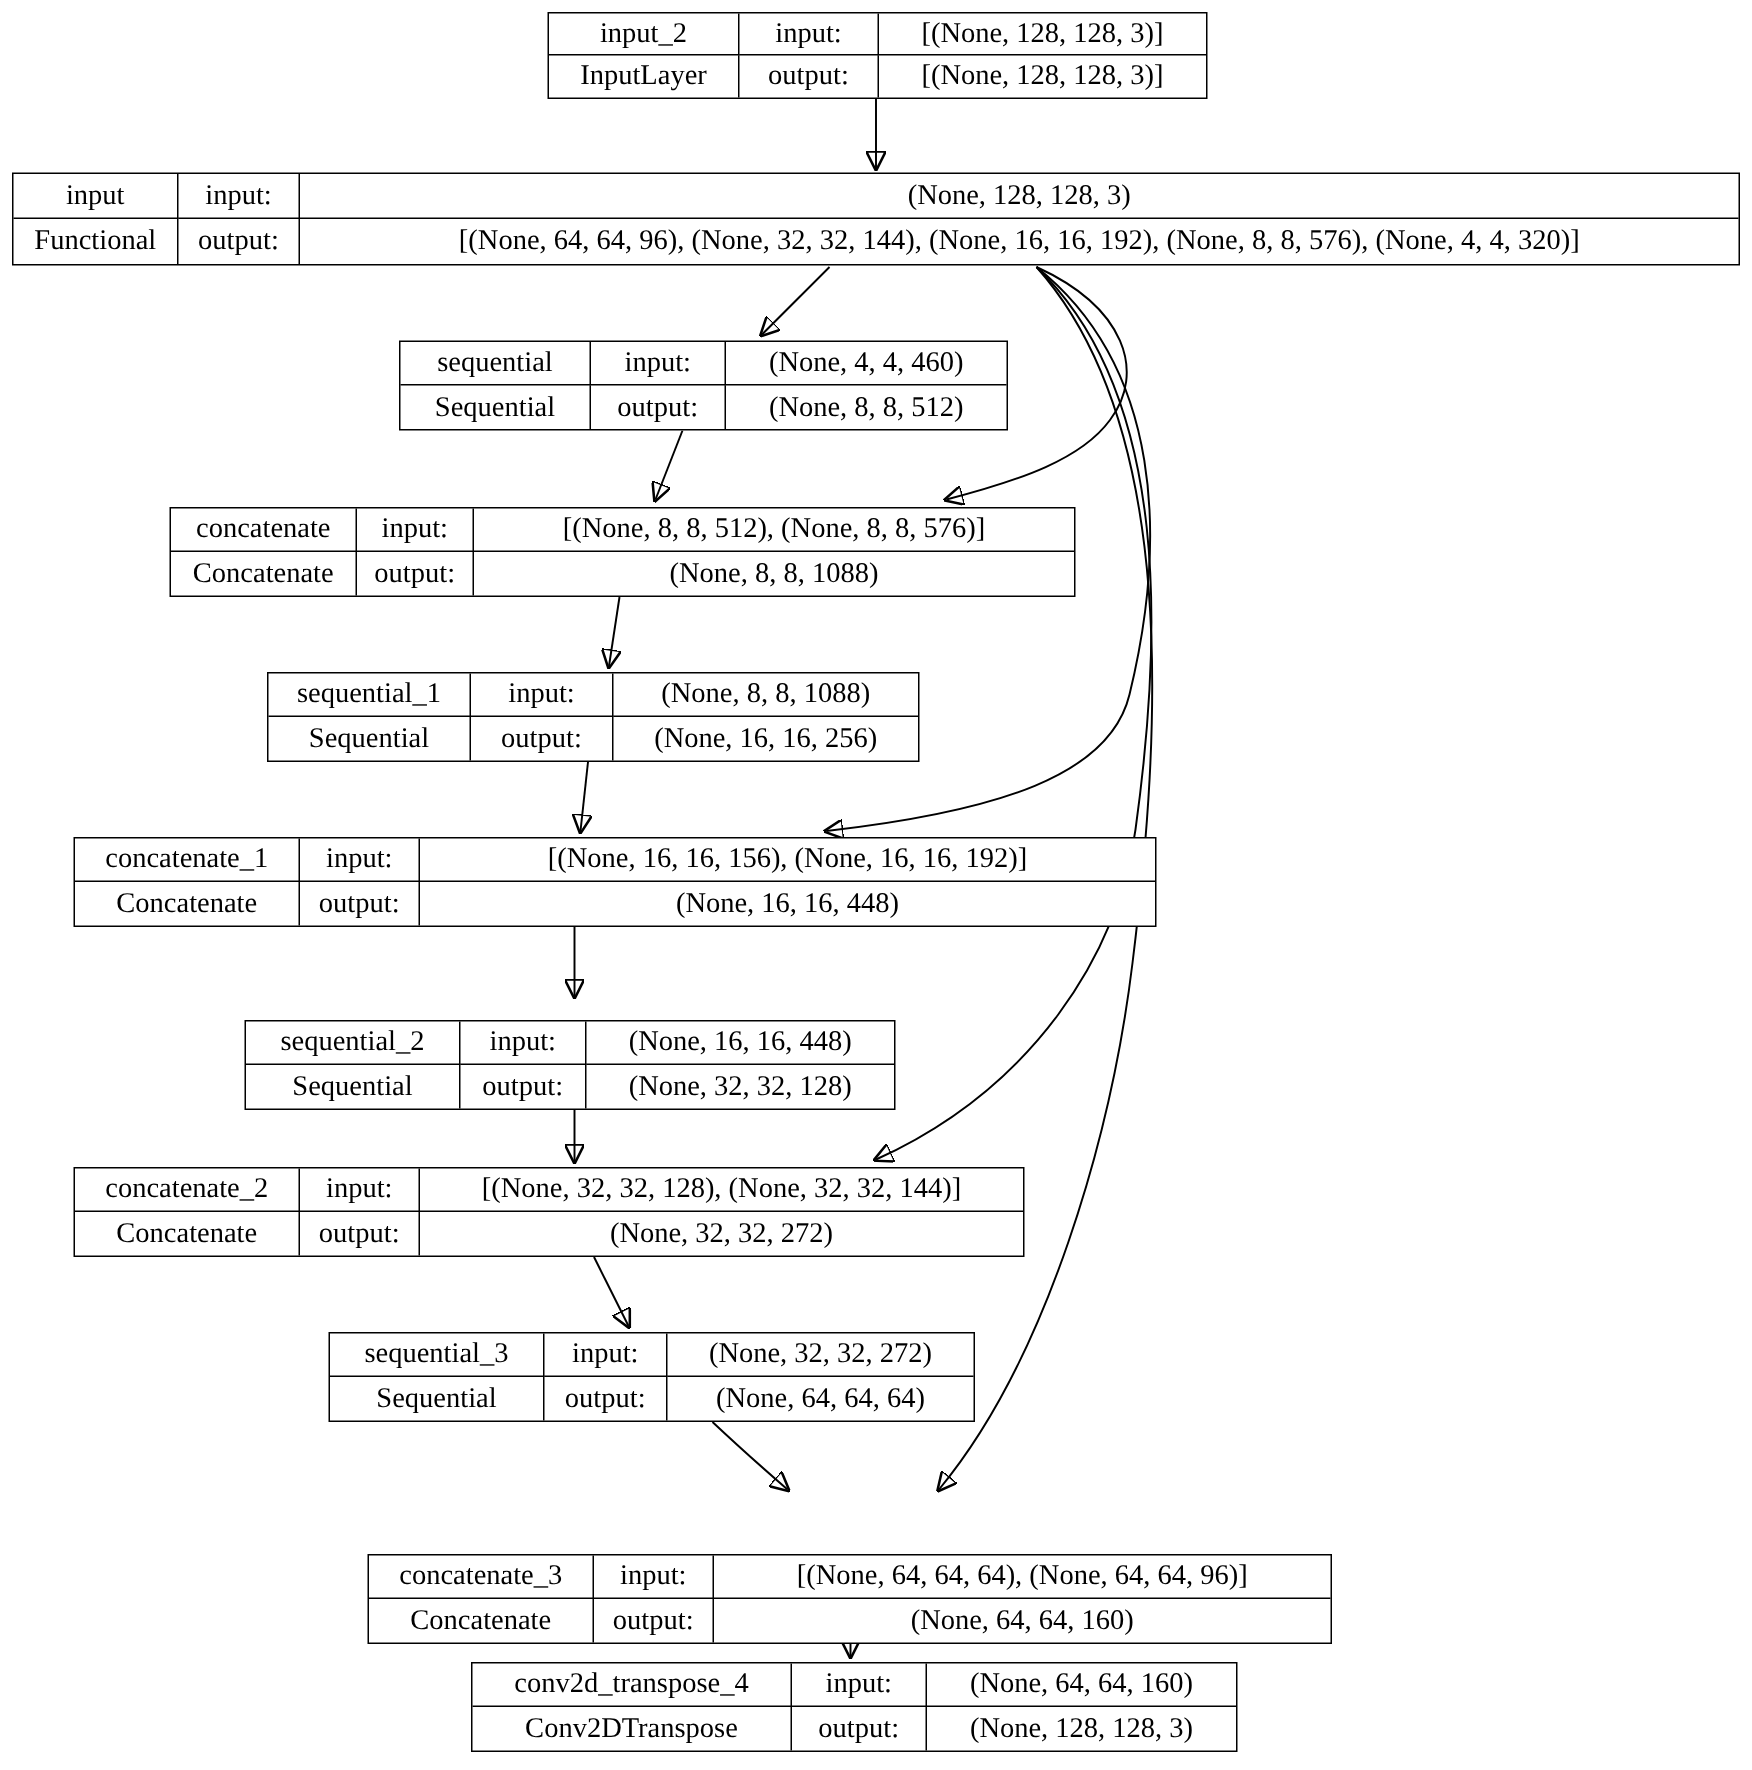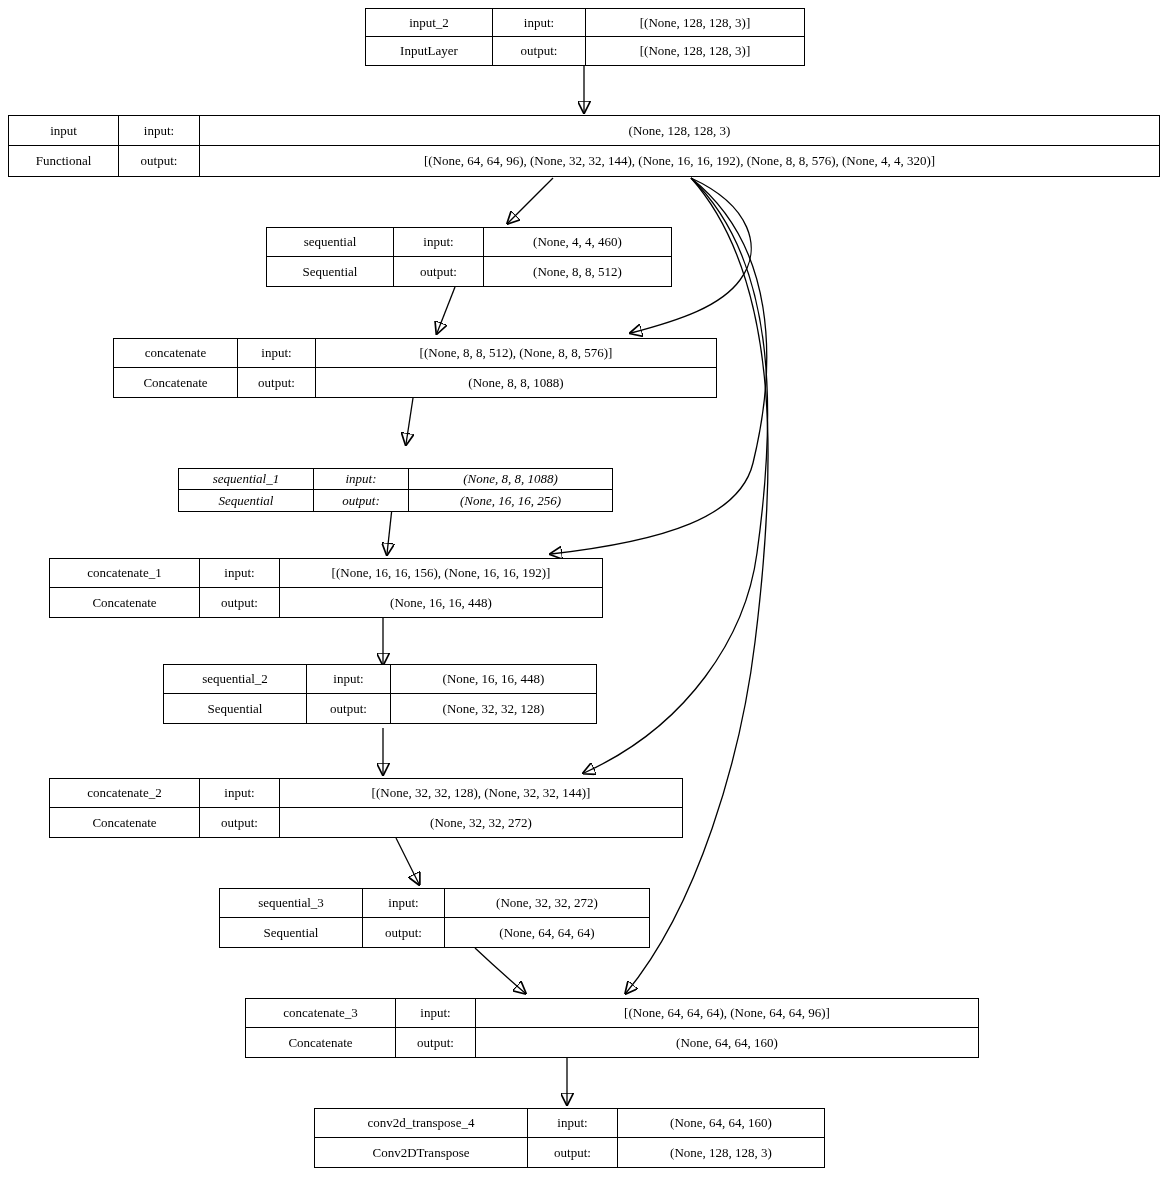--- a/index.html
+++ b/index.html
@@ -6,21 +6,21 @@
     margin: 0;
     padding: 0;
     background: #ffffff;
   }
   .canvas {
     position: relative;
     width: 1168px;
     height: 1180px;
     background: #ffffff;
     font-family: "Liberation Serif", "DejaVu Serif", serif;
-    font-size: 13px;
+    font-size: 19px;
     color: #000000;
     overflow: hidden;
   }
   svg.edges {
     position: absolute;
     left: 0;
     top: 0;
     width: 1168px;
     height: 1180px;
   }
@@ -106,39 +106,39 @@
 
   <div class="node" style="left:113px; top:338px; width:604px; height:60px; grid-template-columns:124px 78px 1fr;">
     <div class="cell c1">concatenate</div>
     <div class="cell c2">input:</div>
     <div class="cell c3">[(None, 8, 8, 512), (None, 8, 8, 576)]</div>
     <div class="cell c1 r2">Concatenate</div>
     <div class="cell c2 r2">output:</div>
     <div class="cell c3 r2">(None, 8, 8, 1088)</div>
   </div>
 
-  <div class="node" style="left:178px; top:468px; width:435px; height:44px; grid-template-columns:135px 95px 1fr;font-style:italic;">
+  <div class="node" style="left:178px; top:448px; width:435px; height:60px; grid-template-columns:135px 95px 1fr;">
     <div class="cell c1">sequential_1</div>
     <div class="cell c2">input:</div>
     <div class="cell c3">(None, 8, 8, 1088)</div>
     <div class="cell c1 r2">Sequential</div>
     <div class="cell c2 r2">output:</div>
     <div class="cell c3 r2">(None, 16, 16, 256)</div>
   </div>
 
-  <div class="node" style="left:49px; top:558px; width:554px; height:60px; grid-template-columns:150px 80px 1fr;">
+  <div class="node" style="left:49px; top:558px; width:722px; height:60px; grid-template-columns:150px 80px 1fr;">
     <div class="cell c1">concatenate_1</div>
     <div class="cell c2">input:</div>
     <div class="cell c3">[(None, 16, 16, 156), (None, 16, 16, 192)]</div>
     <div class="cell c1 r2">Concatenate</div>
     <div class="cell c2 r2">output:</div>
     <div class="cell c3 r2">(None, 16, 16, 448)</div>
   </div>
 
-  <div class="node" style="left:163px; top:664px; width:434px; height:60px; grid-template-columns:143px 84px 1fr;">
+  <div class="node" style="left:163px; top:680px; width:434px; height:60px; grid-template-columns:143px 84px 1fr;">
     <div class="cell c1">sequential_2</div>
     <div class="cell c2">input:</div>
     <div class="cell c3">(None, 16, 16, 448)</div>
     <div class="cell c1 r2">Sequential</div>
     <div class="cell c2 r2">output:</div>
     <div class="cell c3 r2">(None, 32, 32, 128)</div>
   </div>
 
   <div class="node" style="left:49px; top:778px; width:634px; height:60px; grid-template-columns:150px 80px 1fr;">
     <div class="cell c1">concatenate_2</div>
@@ -151,21 +151,21 @@
 
   <div class="node" style="left:219px; top:888px; width:431px; height:60px; grid-template-columns:143px 82px 1fr;">
     <div class="cell c1">sequential_3</div>
     <div class="cell c2">input:</div>
     <div class="cell c3">(None, 32, 32, 272)</div>
     <div class="cell c1 r2">Sequential</div>
     <div class="cell c2 r2">output:</div>
     <div class="cell c3 r2">(None, 64, 64, 64)</div>
   </div>
 
-  <div class="node" style="left:245px; top:998px; width:734px; height:60px; grid-template-columns:150px 80px 1fr;">
+  <div class="node" style="left:245px; top:1036px; width:643px; height:60px; grid-template-columns:150px 80px 1fr;">
     <div class="cell c1">concatenate_3</div>
     <div class="cell c2">input:</div>
     <div class="cell c3">[(None, 64, 64, 64), (None, 64, 64, 96)]</div>
     <div class="cell c1 r2">Concatenate</div>
     <div class="cell c2 r2">output:</div>
     <div class="cell c3 r2">(None, 64, 64, 160)</div>
   </div>
 
   <div class="node" style="left:314px; top:1108px; width:511px; height:60px; grid-template-columns:213px 90px 1fr;">
     <div class="cell c1">conv2d_transpose_4</div>

